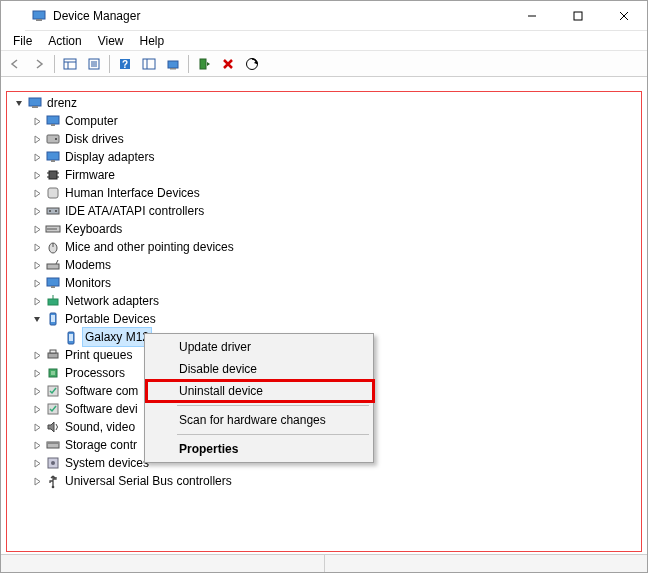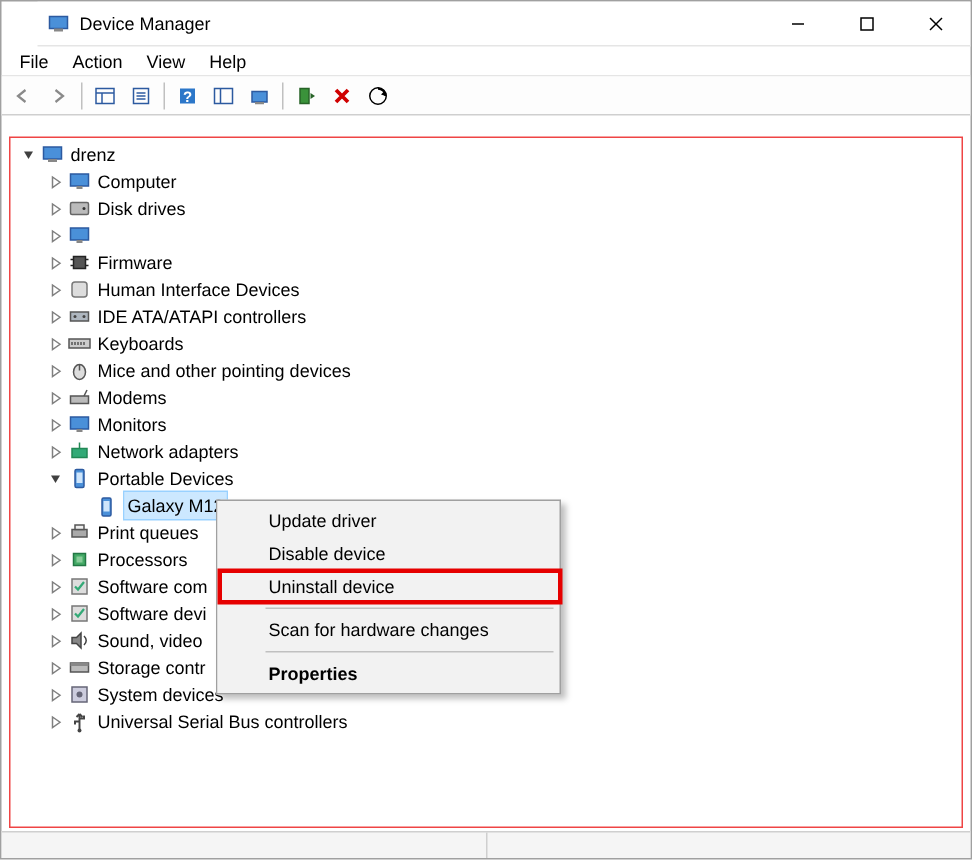--- a/index.html
+++ b/index.html
@@ -305,20 +305,21 @@
           <svg width="9" height="9">
             <path d="M2 1 L7 4.5 L2 8 Z" fill="none" stroke="#808080"></path>
           </svg>
         </span>
     <span class="ni">
           <svg width="16" height="16" viewBox="0 0 16 16">
             <rect x="2" y="3" width="12" height="8" fill="#4a90d9" stroke="#2c5aa0"></rect>
             <rect x="6" y="11" width="4" height="2" fill="#888"></rect>
           </svg>
         </span>
+    <span class="label">Display adapters</span>
   </div>
       <div class="node l1">
     <span class="expander">
           <svg width="9" height="9">
             <path d="M2 1 L7 4.5 L2 8 Z" fill="none" stroke="#808080"></path>
           </svg>
         </span>
     <span class="ni">
           <svg width="16" height="16" viewBox="0 0 16 16">
             <rect x="4" y="4" width="8" height="8" fill="#555" stroke="#222"></rect>

